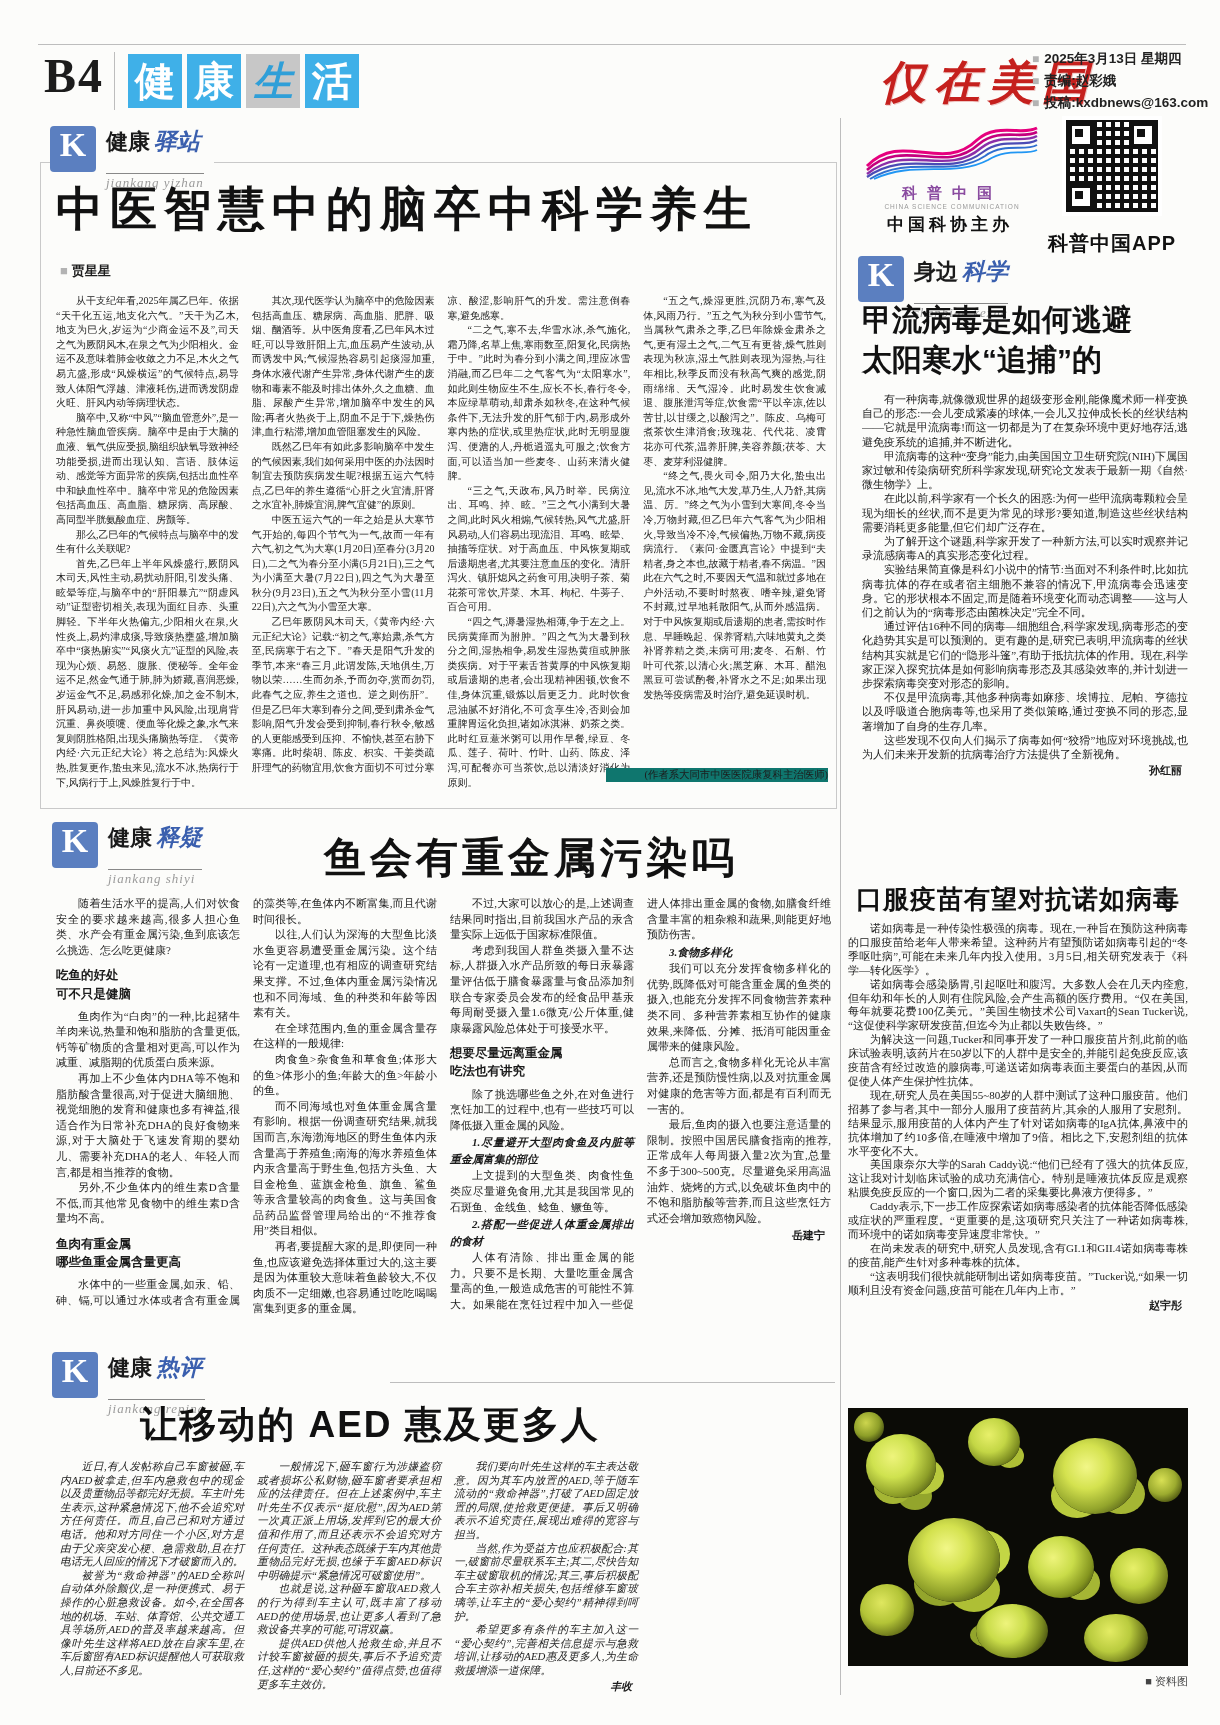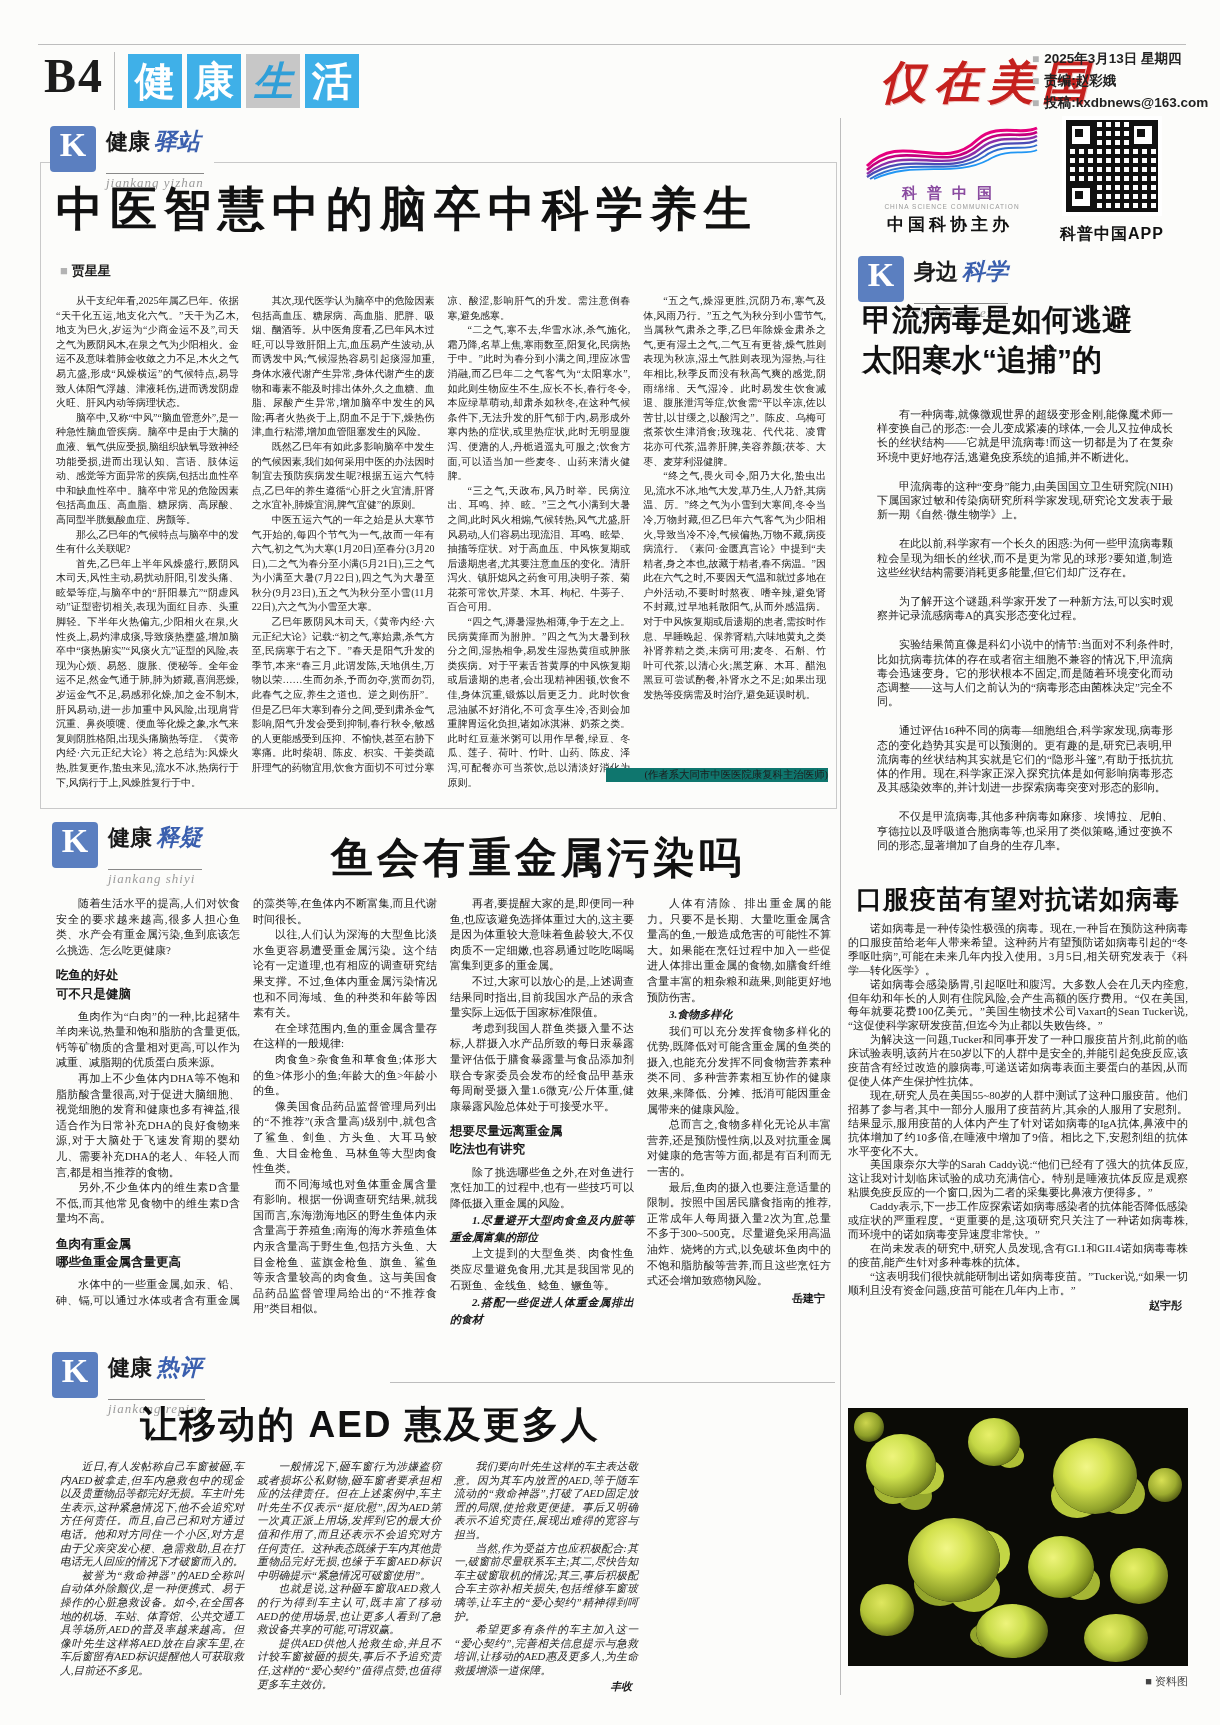--- a/index.html
+++ b/index.html
@@ -36,21 +36,21 @@
           margin-top:16px;padding-top:1px;letter-spacing:1px;}
   
   .htitle{font-family:"Liberation Sans",sans-serif;font-weight:900;color:#111;}
   .cols{column-fill:auto;text-align:justify;overflow:hidden;}
   .cols p{margin:0;text-indent:2em;}
   .sh{font:800 12.5px/1.45 "Liberation Sans",sans-serif;text-indent:0;white-space:pre-line;margin:8px 0 6px;}
   .sh2{font:800 11px/1.5 "Liberation Serif",serif;font-style:italic;text-indent:2em;margin:1px 0;}
   .flowby{text-align:right;font-weight:700;padding-right:6px;margin-top:2px;}
   #cols1{font-size:10px;line-height:14.6px;}
   #body2{font-size:11px;line-height:14.2px;text-align:justify;}
-  #body2 p{margin:15px;text-indent:2em;}
+  #body2 p{margin:0;text-indent:2em;}
   #body3{font-size:11px;line-height:13.9px;text-align:justify;}
   #body3 p{margin:0;text-indent:2em;}
   #colsFish{font-size:11px;line-height:15.6px;}
   #colsAED{font-size:10.8px;line-height:13.6px;font-style:italic;}
   .patch{position:absolute;background:#0f766e;text-align:right;}
   .byline-sq{color:#b3b3b3;margin-right:4px;}
   
   #mainbox{position:absolute;left:40px;top:162px;width:795px;height:645px;border:1px solid #c9c9c9;}
   
   #virus{position:absolute;left:848px;top:1408px;width:340px;height:258px;background:#0b0b06;overflow:hidden;}
@@ -99,21 +99,21 @@
     <div class="fp" style="left:2px;top:2px">
         <i></i>
       </div>
     <div class="fp" style="right:2px;top:2px">
         <i></i>
       </div>
     <div class="fp" style="left:2px;bottom:2px">
         <i></i>
       </div>
   </div>
-  <div class="abs promo-org" style="left:1046px;top:224px;width:132px;font-size:16px;letter-spacing:1px">科普中国APP</div>
+  <div class="abs promo-org" style="left:1046px;top:230px;width:132px;font-size:20px;letter-spacing:1px">科普中国APP</div>
 
   <div class="rule" style="left:840px;top:118px;width:1px;height:1577px"></div>
 
   <div id="mainbox"></div>
   <div class="kb" style="left:50px;top:126px">
     <div class="kbox">K</div>
     <div class="kw">
       <div><span class="w1">健康</span><span class="w2">驿站</span></div>
       <div class="py">jiankang yizhan</div>
     </div>
@@ -190,35 +190,34 @@
   </div>
   <div class="abs caption" style="left:1030px;top:1674px;width:158px">■ 资料图</div>
 
   <div class="kb" style="left:52px;top:822px">
     <div class="kbox">K</div>
     <div class="kw">
       <div><span class="w1">健康</span><span class="w2">释疑</span></div>
       <div class="py">jiankang shiyi</div>
     </div>
   </div>
-  <div class="abs htitle" style="left:288px;top:830px;width:500px;text-align:center;font-size:42px;letter-spacing:4px">鱼会有重金属污染吗</div>
+  <div class="abs htitle" style="left:281px;top:830px;width:500px;text-align:center;font-size:42px;letter-spacing:4px">鱼会有重金属污染吗</div>
   <div class="abs cols" id="colsFish" style="left:56px;top:896px;width:775px;height:432px;column-count:4;column-gap:13px">
       <p>随着生活水平的提高,人们对饮食安全的要求越来越高,很多人担心鱼类、水产会有重金属污染,鱼到底该怎么挑选、怎么吃更健康?</p>
       <div class="sh">吃鱼的好处
 可不只是健脑</div>
       <p>鱼肉作为“白肉”的一种,比起猪牛羊肉来说,热量和饱和脂肪的含量更低,钙等矿物质的含量相对更高,可以作为减重、减脂期的优质蛋白质来源。</p>
       <p>再加上不少鱼体内DHA等不饱和脂肪酸含量很高,对于促进大脑细胞、视觉细胞的发育和健康也多有裨益,很适合作为日常补充DHA的良好食物来源,对于大脑处于飞速发育期的婴幼儿、需要补充DHA的老人、年轻人而言,都是相当推荐的食物。</p>
       <p>另外,不少鱼体内的维生素D含量不低,而其他常见食物中的维生素D含量均不高。</p>
       <div class="sh">鱼肉有重金属
 哪些鱼重金属含量更高</div>
       <p>水体中的一些重金属,如汞、铅、砷、镉,可以通过水体或者含有重金属的藻类等,在鱼体内不断富集,而且代谢时间很长。</p>
       <p>以往,人们认为深海的大型鱼比淡水鱼更容易遭受重金属污染。这个结论有一定道理,也有相应的调查研究结果支撑。不过,鱼体内重金属污染情况也和不同海域、鱼的种类和年龄等因素有关。</p>
       <p>在全球范围内,鱼的重金属含量存在这样的一般规律:</p>
       <p>肉食鱼&gt;杂食鱼和草食鱼;体形大的鱼&gt;体形小的鱼;年龄大的鱼&gt;年龄小的鱼。</p>
-      <p>像美国食品药品监督管理局列出的“不推荐”(汞含量高)级别中,就包含了鲨鱼、剑鱼、方头鱼、大耳马鲛鱼、大目金枪鱼、马林鱼等大型肉食性鱼类。</p>
       <p>而不同海域也对鱼体重金属含量有影响。根据一份调查研究结果,就我国而言,东海渤海地区的野生鱼体内汞含量高于养殖鱼;南海的海水养殖鱼体内汞含量高于野生鱼,包括方头鱼、大目金枪鱼、蓝旗金枪鱼、旗鱼、鲨鱼等汞含量较高的肉食鱼。这与美国食品药品监督管理局给出的“不推荐食用”类目相似。</p>
       <p>再者,要提醒大家的是,即便同一种鱼,也应该避免选择体重过大的,这主要是因为体重较大意味着鱼龄较大,不仅肉质不一定细嫩,也容易通过吃吃喝喝富集到更多的重金属。</p>
       <p>不过,大家可以放心的是,上述调查结果同时指出,目前我国水产品的汞含量实际上远低于国家标准限值。</p>
       <p>考虑到我国人群鱼类摄入量不达标,人群摄入水产品所致的每日汞暴露量评估低于膳食暴露量与食品添加剂联合专家委员会发布的经食品甲基汞每周耐受摄入量1.6微克/公斤体重,健康暴露风险总体处于可接受水平。</p>
       <div class="sh">想要尽量远离重金属
 吃法也有讲究</div>
       <p>除了挑选哪些鱼之外,在对鱼进行烹饪加工的过程中,也有一些技巧可以降低摄入重金属的风险。</p>
       <div class="sh2">1.尽量避开大型肉食鱼及内脏等重金属富集的部位</div>
       <p>上文提到的大型鱼类、肉食性鱼类应尽量避免食用,尤其是我国常见的石斑鱼、金线鱼、鲶鱼、鳜鱼等。</p>
       <div class="sh2">2.搭配一些促进人体重金属排出的食材</div>

